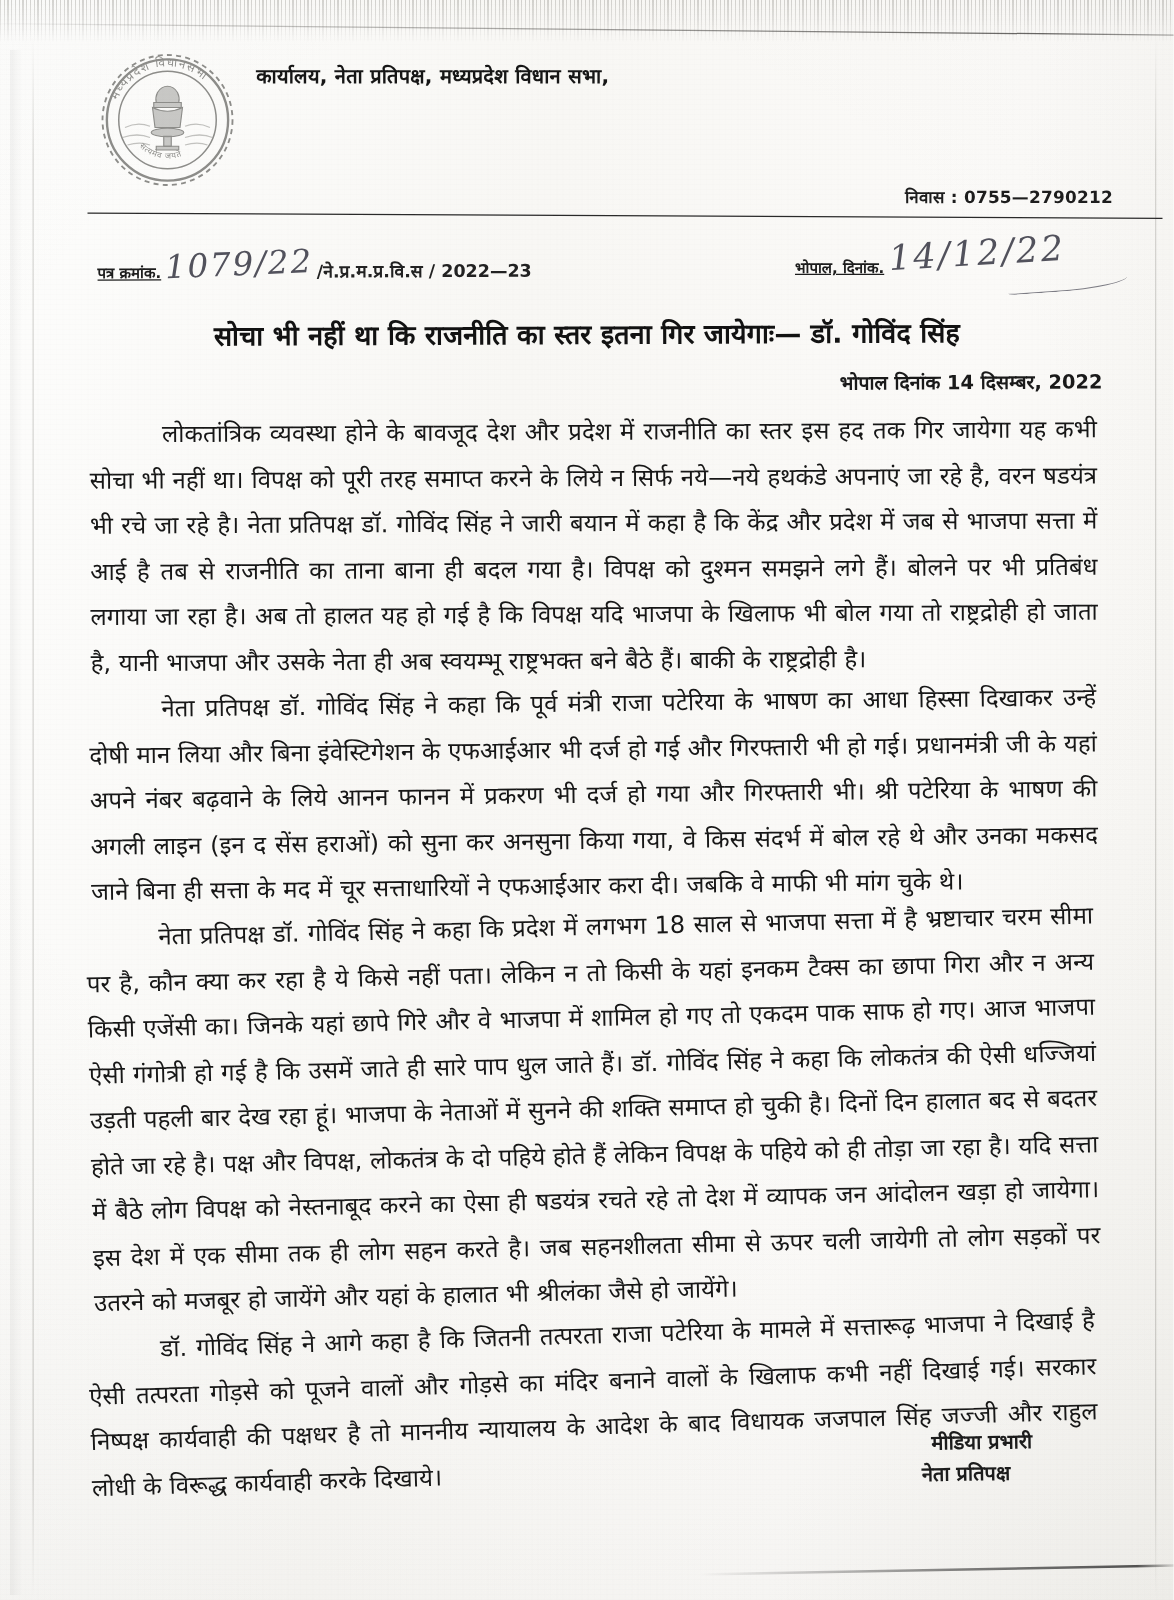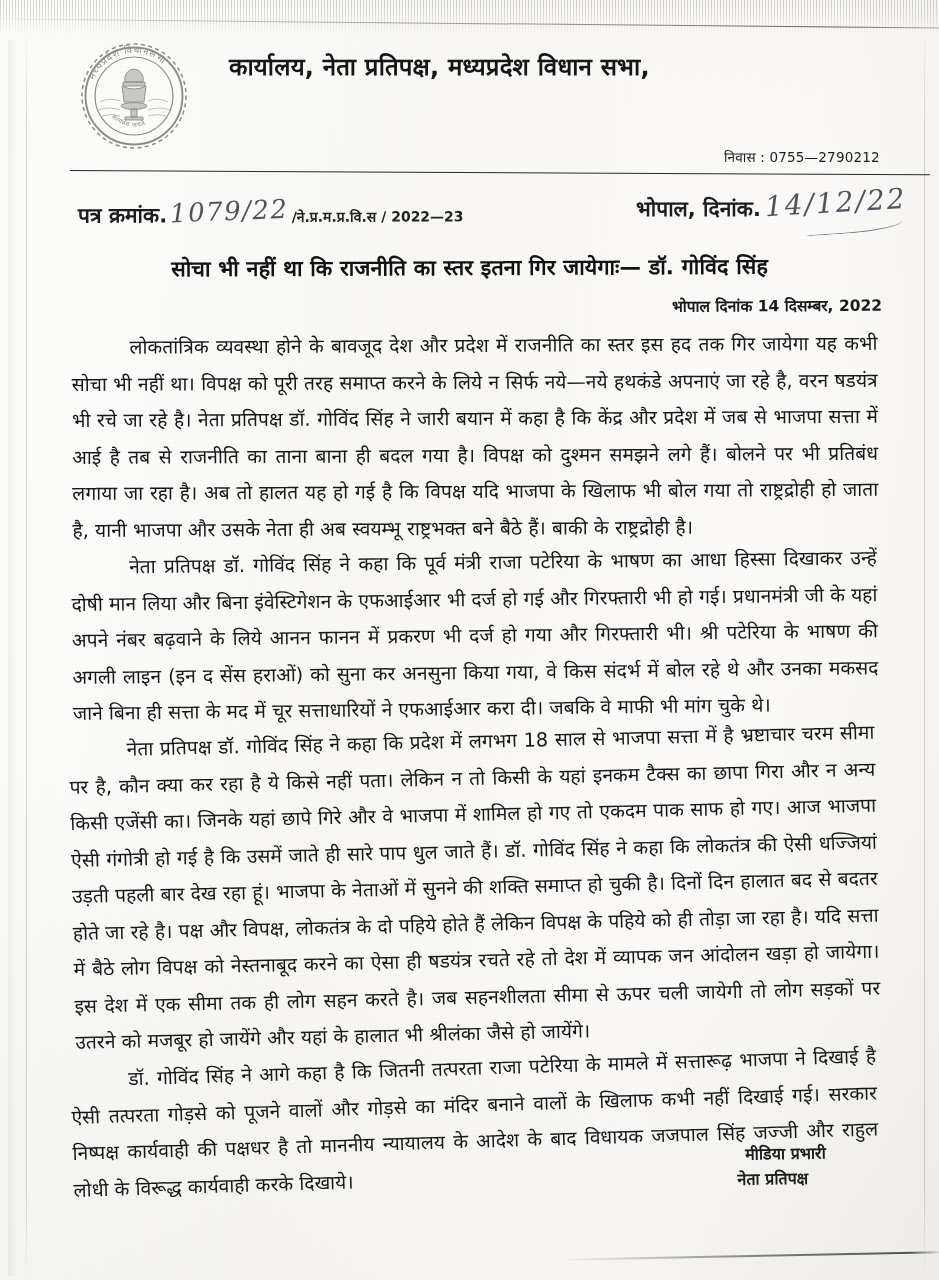--- a/index.html
+++ b/index.html
@@ -99,35 +99,34 @@
 
   
   #letterhead {
     position: absolute;
     left: 205px; top: 50px;
     width: 640px;
     text-align: left;
   }
   .lh-line {
     font-family: "DejaVu Sans", sans-serif;
-    font-size: 24px;
+    font-size: 16px;
     font-weight: 700;
     letter-spacing: .2px;
     color: #161616;
     line-height: 1.42;
     white-space: nowrap;
-    margin-left: 24px;
   }
   #lh-line2 { padding-left: 52px; }
 
   #residence {
     position: absolute;
     left: 724px; top: 148px;
     font-size: 13.5px;
-    font-weight: 400;
+    font-weight: 700;
     color: #1d1d1d;
     letter-spacing: .2px;
     white-space: nowrap;
   }
 
   #header-rule {
     position: absolute;
     left: 70px; top: 170px;
     width: 860px; height: 0;
     border-top: 1.6px solid #2a2a2a;
@@ -143,23 +142,24 @@
     display: flex; align-items: baseline; gap: 3px;
     white-space: nowrap;
     transform: rotate(-0.2deg);
   }
   #place-date {
     position: absolute; left: 636px; top: 6px;
     display: flex; align-items: flex-end; gap: 4px;
     white-space: nowrap;
   }
   .ref-label {
-    font-size: 21px;
+    font-size: 12px;
     font-weight: 600;
     color: #1d1d1d;
+    text-decoration: underline;
   }
   .ref-tail {
     font-size: 14px;
     font-weight: 600;
     color: #222;
     margin-top: 24px;
   }
   
   .handwritten {
     font-family: "DejaVu Serif", serif;

